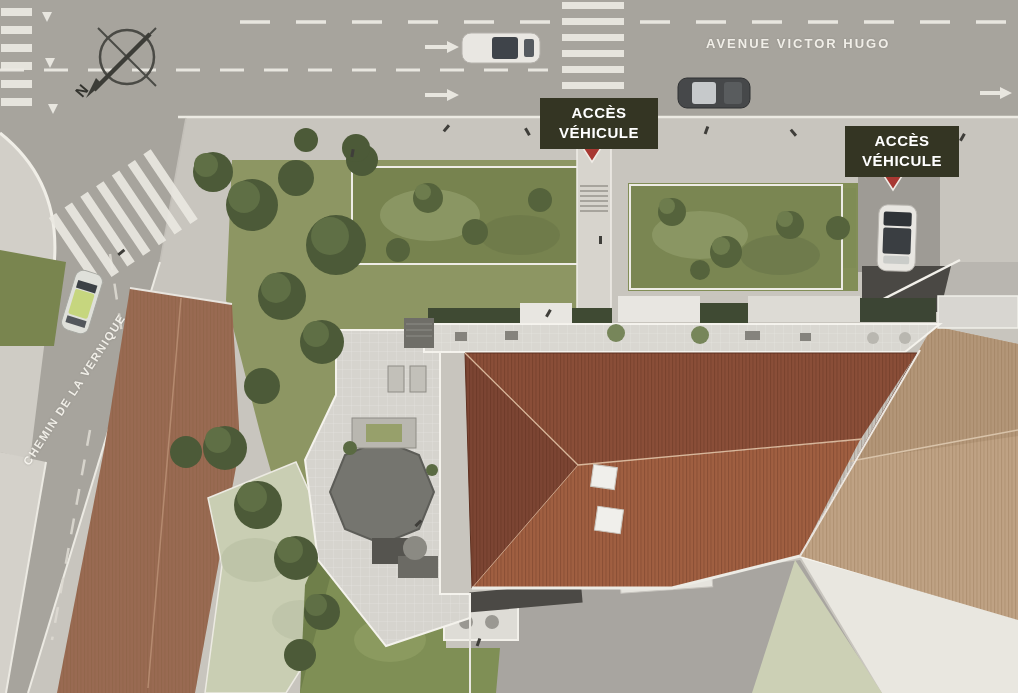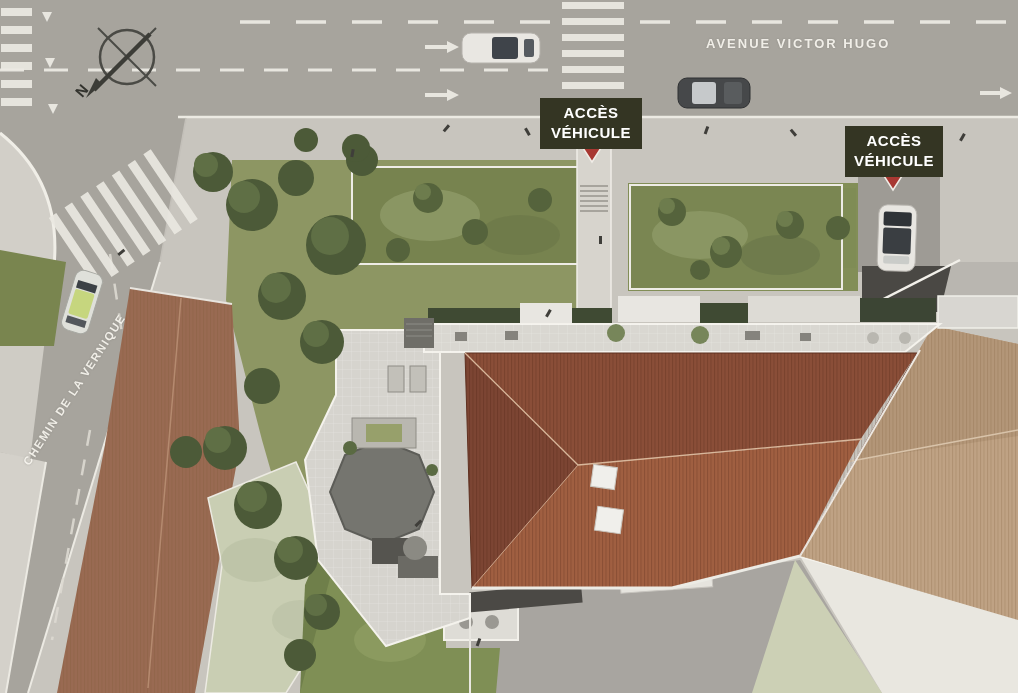--- a/index.html
+++ b/index.html
@@ -4,21 +4,21 @@
 <style>
   html,body{margin:0;padding:0;background:#9b9892;font-family:"Liberation Sans",sans-serif;}
   #plan{position:relative;width:1018px;height:693px;overflow:hidden;background:#ef4444;}
   #plan svg{position:absolute;left:0;top:0;}
   .street-label{position:absolute;color:rgba(248,246,240,0.92);font-weight:bold;
     letter-spacing:2px;font-size:13px;white-space:nowrap;z-index:5;
     text-shadow:0 0 2px rgba(90,88,82,0.35);}
   .street-label.vertical{font-size:11.5px;letter-spacing:1.5px;transform:rotate(-57deg);
     transform-origin:left center;}
   .access-box{position:absolute;background:#343523;color:#ffffff;font-weight:bold;
-    font-size:15px;line-height:1.35;text-align:center;padding:5px 4px;z-index:6;
+    font-size:15px;line-height:1.35;text-align:center;padding:5px 12px;z-index:6;
     letter-spacing:0.5px;white-space:nowrap;}
   .north-letter{position:absolute;font-size:15px;font-weight:bold;color:#33332e;
     transform:rotate(-50deg);z-index:5;}
 </style>
 </head>
 <body>
 
 <div id="plan">
 <svg width="1018" height="693" viewBox="0 0 1018 693">
   <defs>

